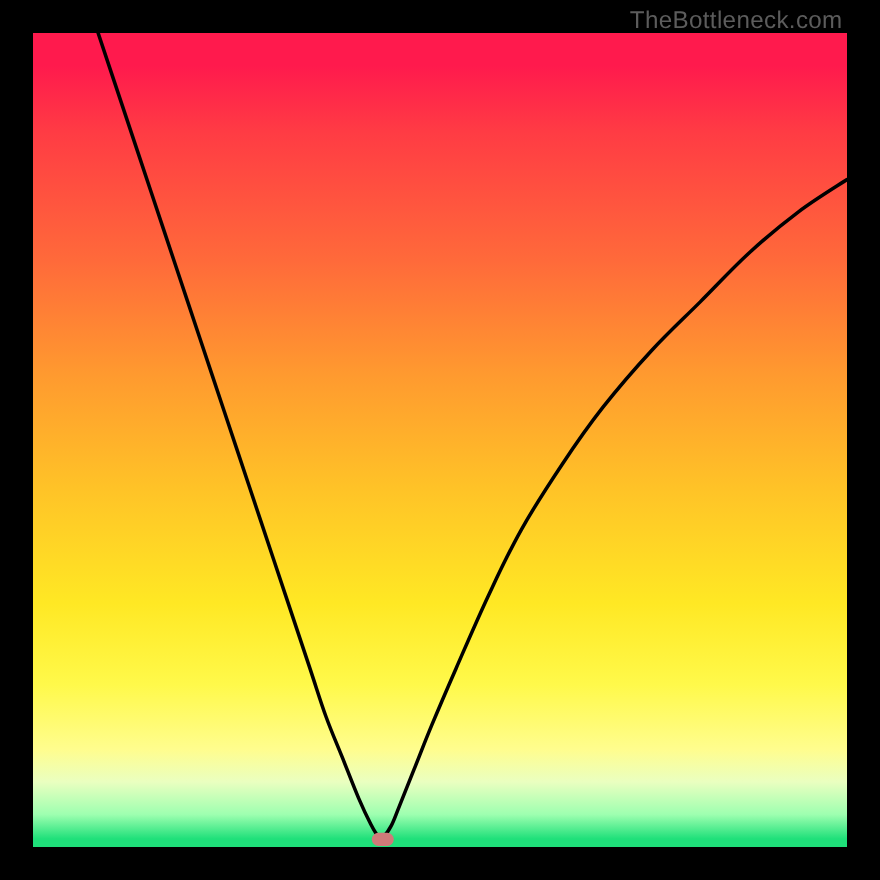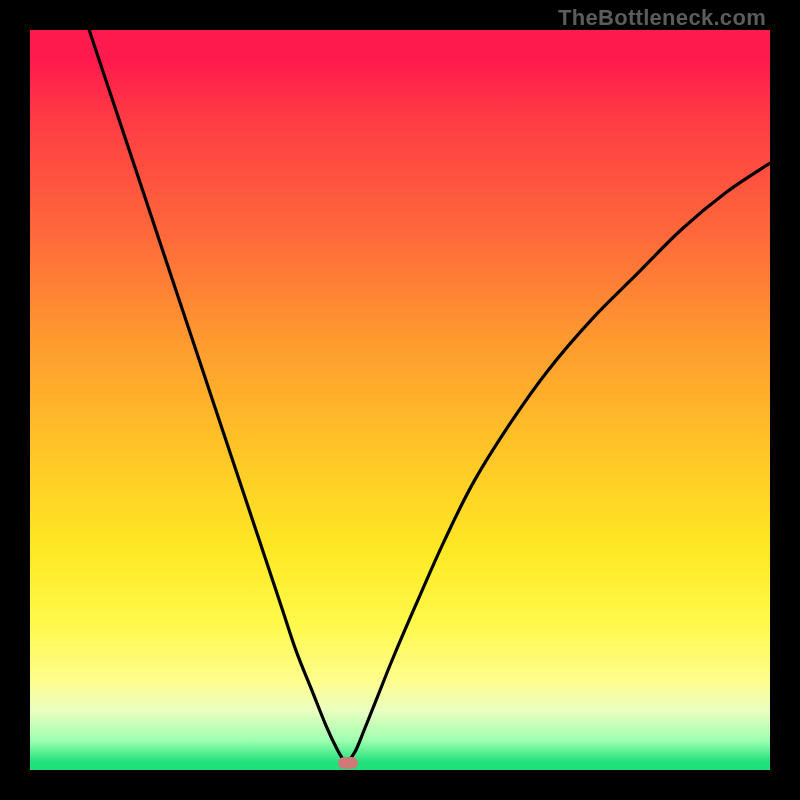--- a/index.html
+++ b/index.html
@@ -38,21 +38,21 @@
       #1fe07a 99%,
       #1fe07a 100%
     );
   }
   .watermark {
     position: absolute;
     top: 5px;
     right: 34px;
     color: #5c5c5c;
     font-size: 22px;
-    font-weight: 700;
+    font-weight: 400;
     letter-spacing: 0.3px;
     user-select: none;
   }
   svg.curve {
     position: absolute;
     inset: 0;
   }
   .marker {
     position: absolute;
     width: 20px;

